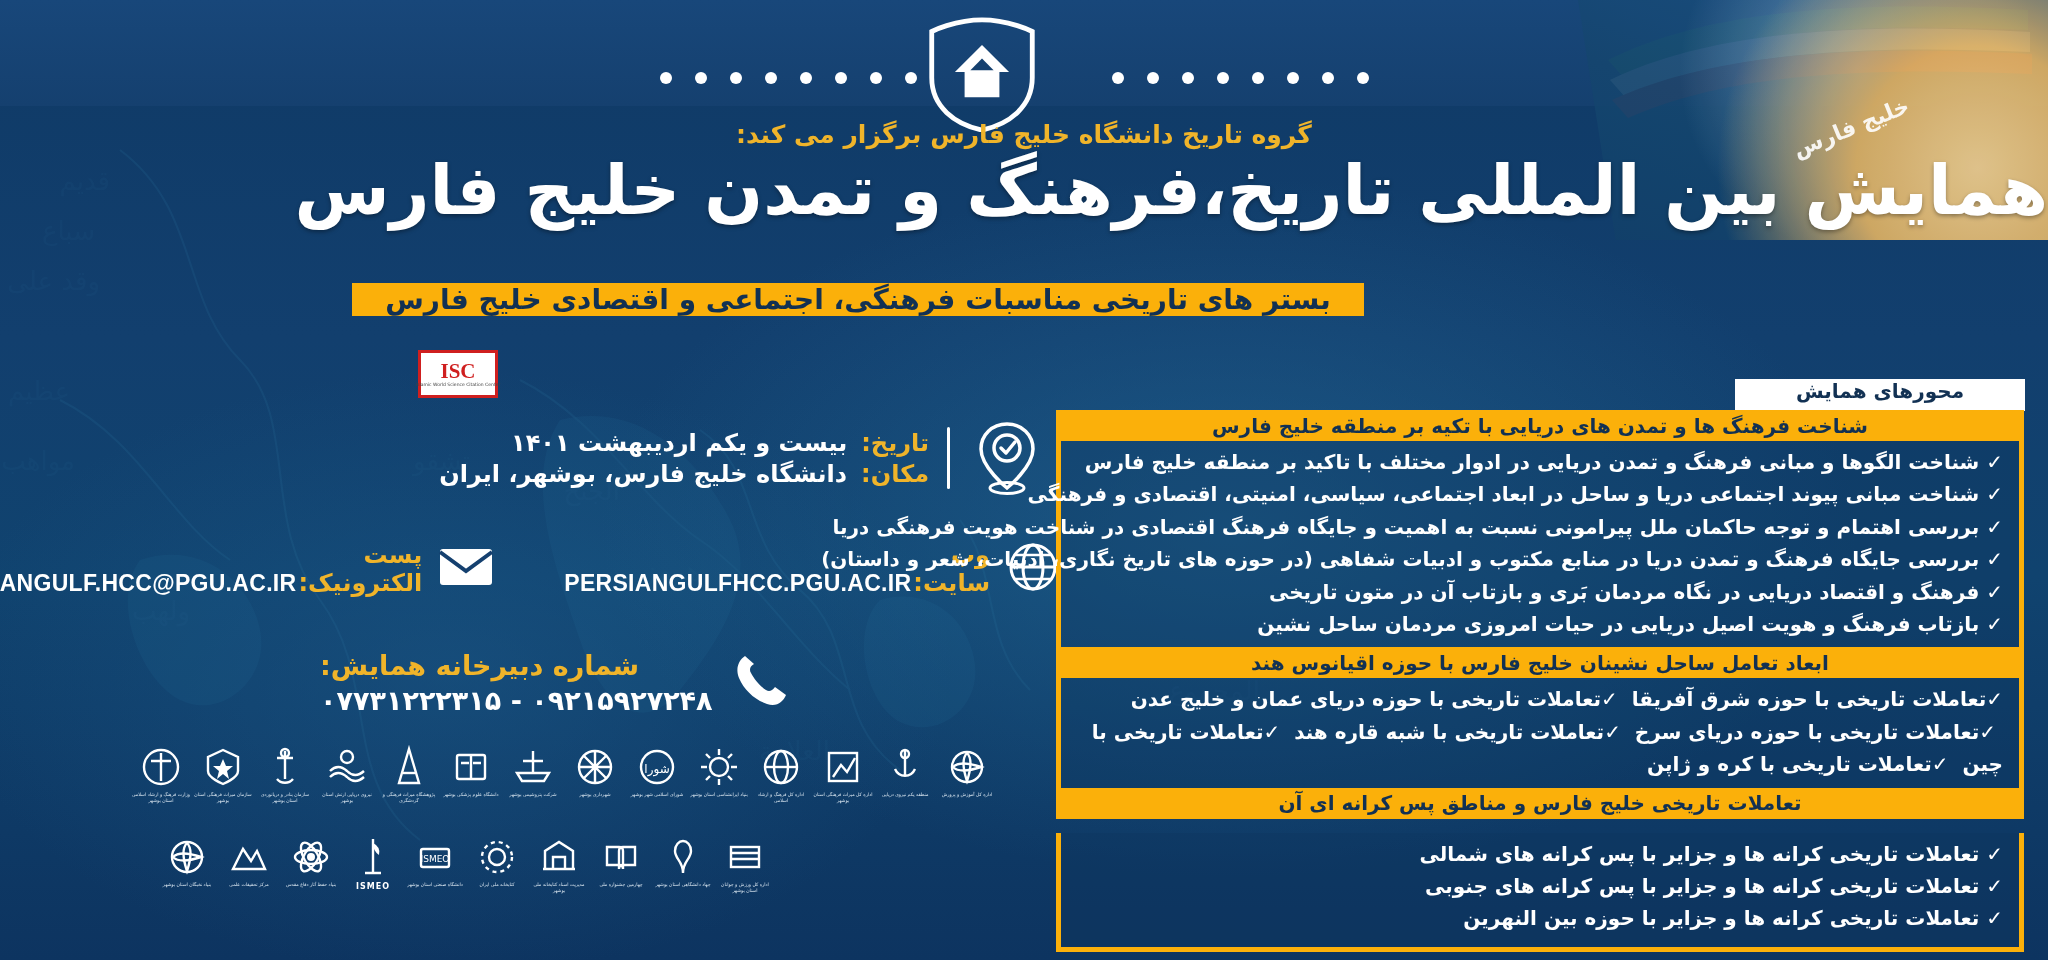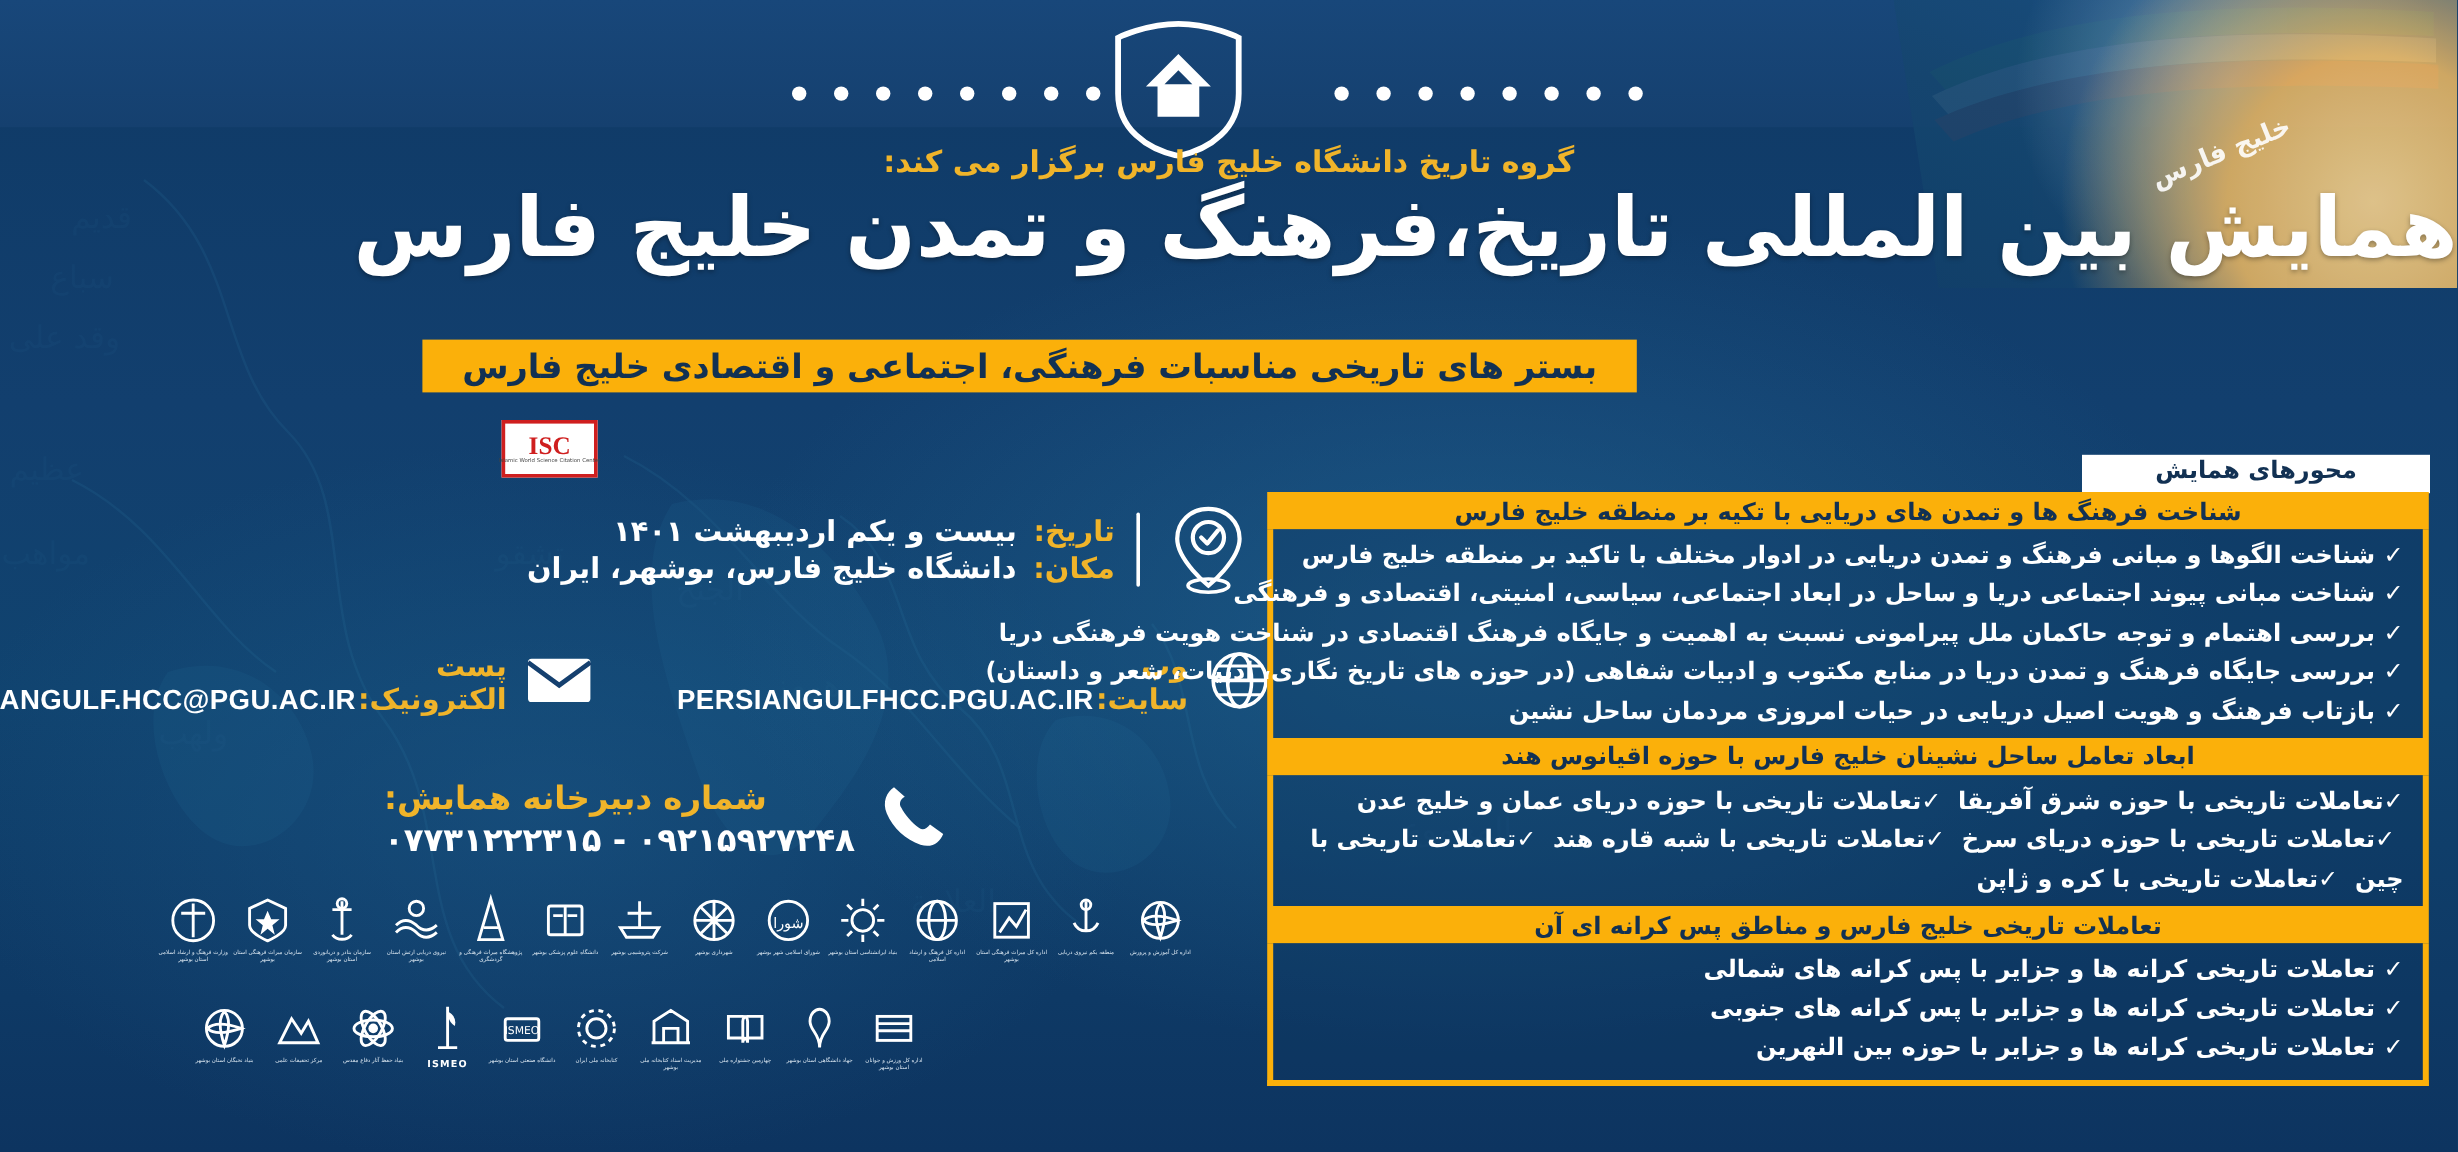--- a/index.html
+++ b/index.html
@@ -47,21 +47,21 @@
   .organizer{
     position:absolute;left:0;right:0;top:120px;text-align:center;
     color:#f0b42a;font-size:25px;font-weight:bold;letter-spacing:.2px;
   }
   .main-title{
     position:absolute;left:0;right:0;top:152px;
     color:#ffffff;font-size:69px;font-weight:bold;line-height:1.12;
     text-shadow:0 2px 4px rgba(0,0,0,.35);
   }
   .subtitle-bar{
-    position:absolute;left:352px;top:283px;width:1012px;height:44px;
+    position:absolute;left:352px;top:283px;width:1012px;height:33px;
     background:#fbb00a;display:flex;align-items:center;justify-content:center;
   }
   .subtitle-bar .txt{
     color:#123153;font-size:28px;font-weight:bold;white-space:nowrap;
   }
   .isc-badge{
     position:absolute;left:418px;top:350px;width:74px;height:42px;
     background:#ffffff;border:3px solid #cf1f1f;
     display:flex;flex-direction:column;align-items:center;justify-content:center;
   }
@@ -296,38 +296,42 @@
       <div class="bullet">
         <span class="chk">✓</span>
         <span>بررسی اهتمام و توجه حاکمان ملل پیرامونی نسبت به اهمیت و جایگاه فرهنگ اقتصادی در شناخت هویت فرهنگی دریا</span>
       </div>
       <div class="bullet">
         <span class="chk">✓</span>
         <span>بررسی جایگاه فرهنگ و تمدن دریا در منابع مکتوب و ادبیات شفاهی (در حوزه های تاریخ نگاری، ادبیات، شعر و داستان)</span>
       </div>
       <div class="bullet">
         <span class="chk">✓</span>
+        <span>فرهنگ و اقتصاد دریایی در نگاه مردمان بَری و بازتاب آن در متون تاریخی</span>
+      </div>
+      <div class="bullet">
+        <span class="chk">✓</span>
         <span>بازتاب فرهنگ و هویت اصیل دریایی در حیات امروزی مردمان ساحل نشین</span>
       </div>
     </div>
 
     <div class="sec-head">ابعاد تعامل ساحل نشینان خلیج فارس با حوزه اقیانوس هند</div>
     <div class="sec-body">
       <div class="bullet wrap">
         <span class="chk">✓</span><span>تعاملات تاریخی با حوزه شرق آفریقا</span>
         &nbsp;<span class="chk">✓</span><span>تعاملات تاریخی با حوزه دریای عمان و خلیج عدن</span>
         &nbsp;<span class="chk">✓</span><span>تعاملات تاریخی با حوزه دریای سرخ</span>
         &nbsp;<span class="chk">✓</span><span>تعاملات تاریخی با شبه قاره هند</span>
         &nbsp;<span class="chk">✓</span><span>تعاملات تاریخی با چین</span>
         &nbsp;<span class="chk">✓</span><span>تعاملات تاریخی با کره و ژاپن</span>
       </div>
     </div>
 
     <div class="sec-head">تعاملات تاریخی خلیج فارس و مناطق پس کرانه ای آن</div>
-    <div class="sec-body last" style="padding-bottom:12px;">
+    <div class="sec-body last" style="padding-bottom:12px;margin-top:14px;">
       <div class="bullet">
         <span class="chk">✓</span>
         <span>تعاملات تاریخی کرانه ها و جزایر با پس کرانه های شمالی</span>
       </div>
       <div class="bullet">
         <span class="chk">✓</span>
         <span>تعاملات تاریخی کرانه ها و جزایر با پس کرانه های جنوبی</span>
       </div>
       <div class="bullet">
         <span class="chk">✓</span>

